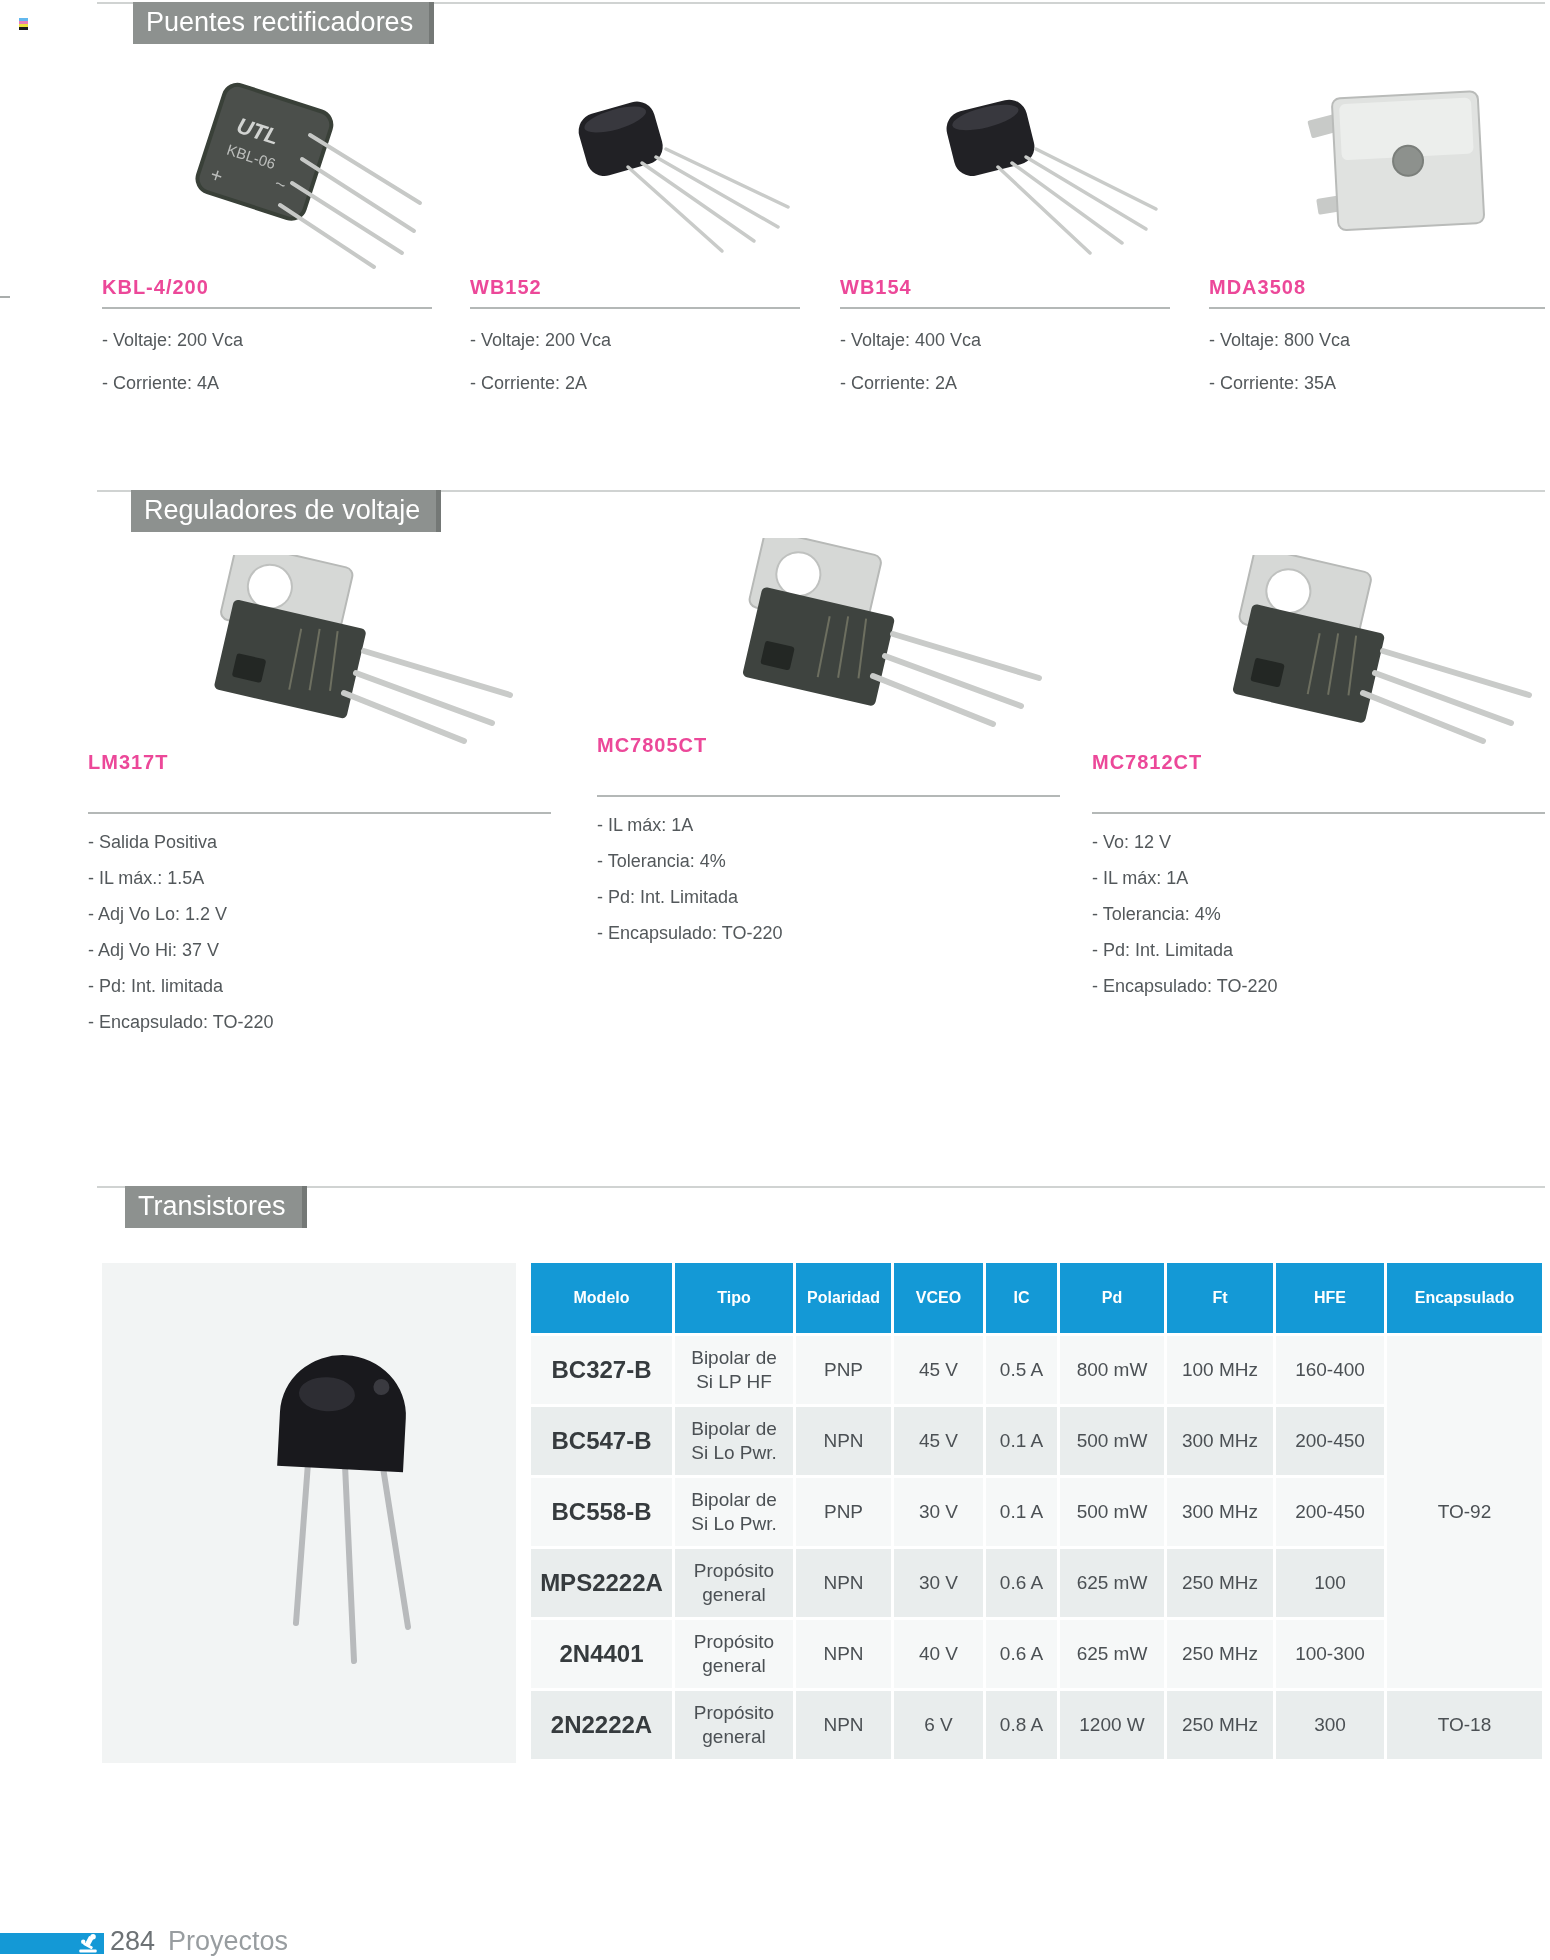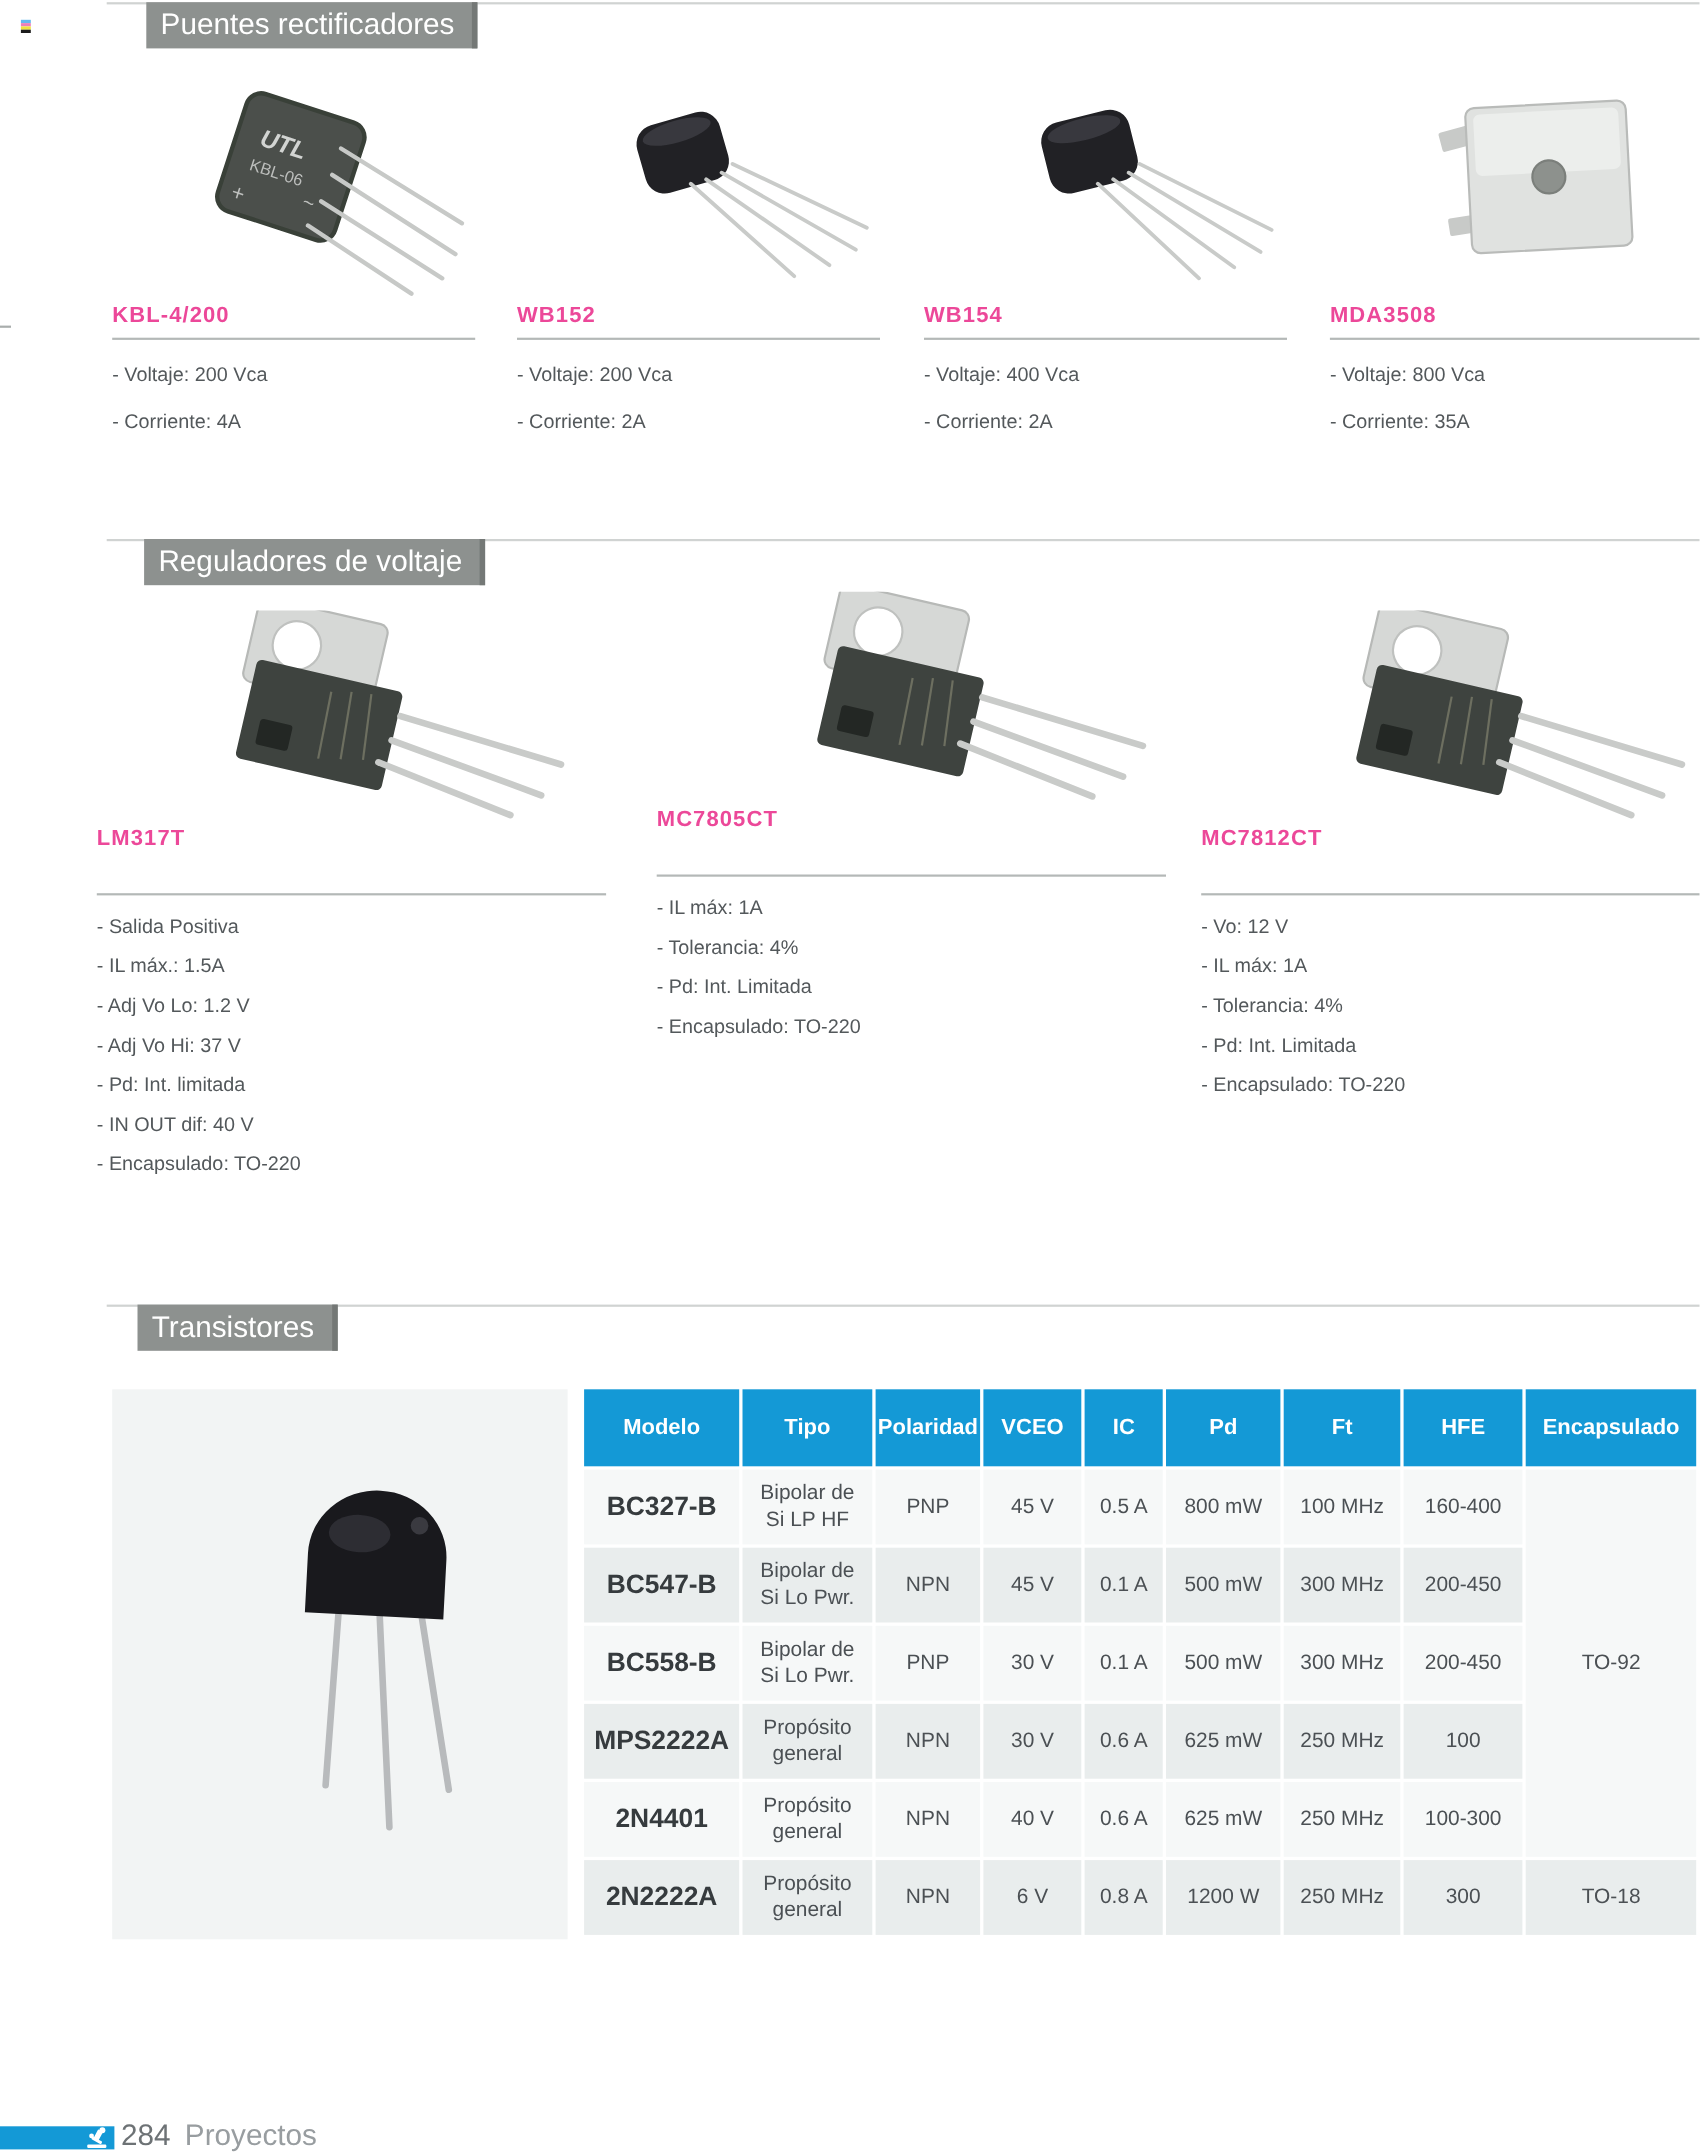--- a/index.html
+++ b/index.html
@@ -13,21 +13,21 @@
   .pimg{display:block}
   .pname{font-size:20px;font-weight:bold;letter-spacing:1px;color:#ec4899;margin-top:6px}
   .pline{height:2px;background:#b4b8b7;margin-top:8px}
   .pline-s2{margin-top:38px}
   .specs{margin-top:10px;font-size:18px;color:#53585b}
   .specs-s1 .spec-line{line-height:43px}
   .specs-s2 .spec-line{line-height:36px}
   .photo-box{position:absolute;left:102px;top:1263px;width:414px;height:500px;background:#f2f4f4}
   table.ttable{position:absolute;left:528px;top:1260px;border-collapse:separate;border-spacing:3px;
                table-layout:fixed}
-  .ttable th{background:#1499d6;color:#ffffff;font-size:20px;font-weight:bold;height:70px;padding:12px 2px}
+  .ttable th{background:#1499d6;color:#ffffff;font-size:16px;font-weight:bold;height:70px;padding:12px 2px}
   .ttable td{text-align:center;vertical-align:middle;font-size:19px;color:#4b5054;height:68px;
              line-height:24px;padding:0 6px}
   .ttable tr.odd td{background:#f6f8f8}
   .ttable tr.even td{background:#e9eded}
   .ttable td.model{font-weight:bold;font-size:24px;color:#363b3e}
   .ttable td.merged{background:#e7ebeb}
   .ttable td.enc-last{background:#eef1f1}
   .footer-bar{position:absolute;left:0;top:1933px;width:104px;height:21px;background:#1499d6}
   .footer-icon{position:absolute;right:5px;top:0}
   .footer-text{position:absolute;left:110px;top:1926px;font-size:27px;color:#6d7275;white-space:nowrap}
@@ -154,21 +154,20 @@
         <line x1="256" y1="138" x2="376" y2="186" stroke="#c9cbc9" stroke-width="6" stroke-linecap="round"></line>
       </svg>
       <div class="pname">LM317T</div>
       <div class="pline pline-s2"></div>
       <div class="specs specs-s2">
           <div class="spec-line">- Salida Positiva</div>
           <div class="spec-line">- IL máx.: 1.5A</div>
           <div class="spec-line">- Adj Vo Lo: 1.2 V</div>
           <div class="spec-line">- Adj Vo Hi: 37 V</div>
           <div class="spec-line">- Pd: Int. limitada</div>
-          <div class="spec-line">- IN OUT dif: 40 V</div>
           <div class="spec-line">- Encapsulado: TO-220</div>
         </div>
     </div>
 
     <div class="pcol" style="left:597px;top:538px;width:463px">
       <svg class="pimg" width="463" height="190" viewBox="0 0 463 190">
         <g transform="rotate(13 230 90)">
           <rect x="148" y="8" width="120" height="78" rx="8" fill="#d6d8d6" stroke="#b7b9b7" stroke-width="2"></rect>
           <circle cx="190" cy="44" r="22" fill="#ffffff" stroke="#bfc1bf" stroke-width="2"></circle>
           <rect x="158" y="64" width="136" height="92" rx="5" fill="#3e433f"></rect>

